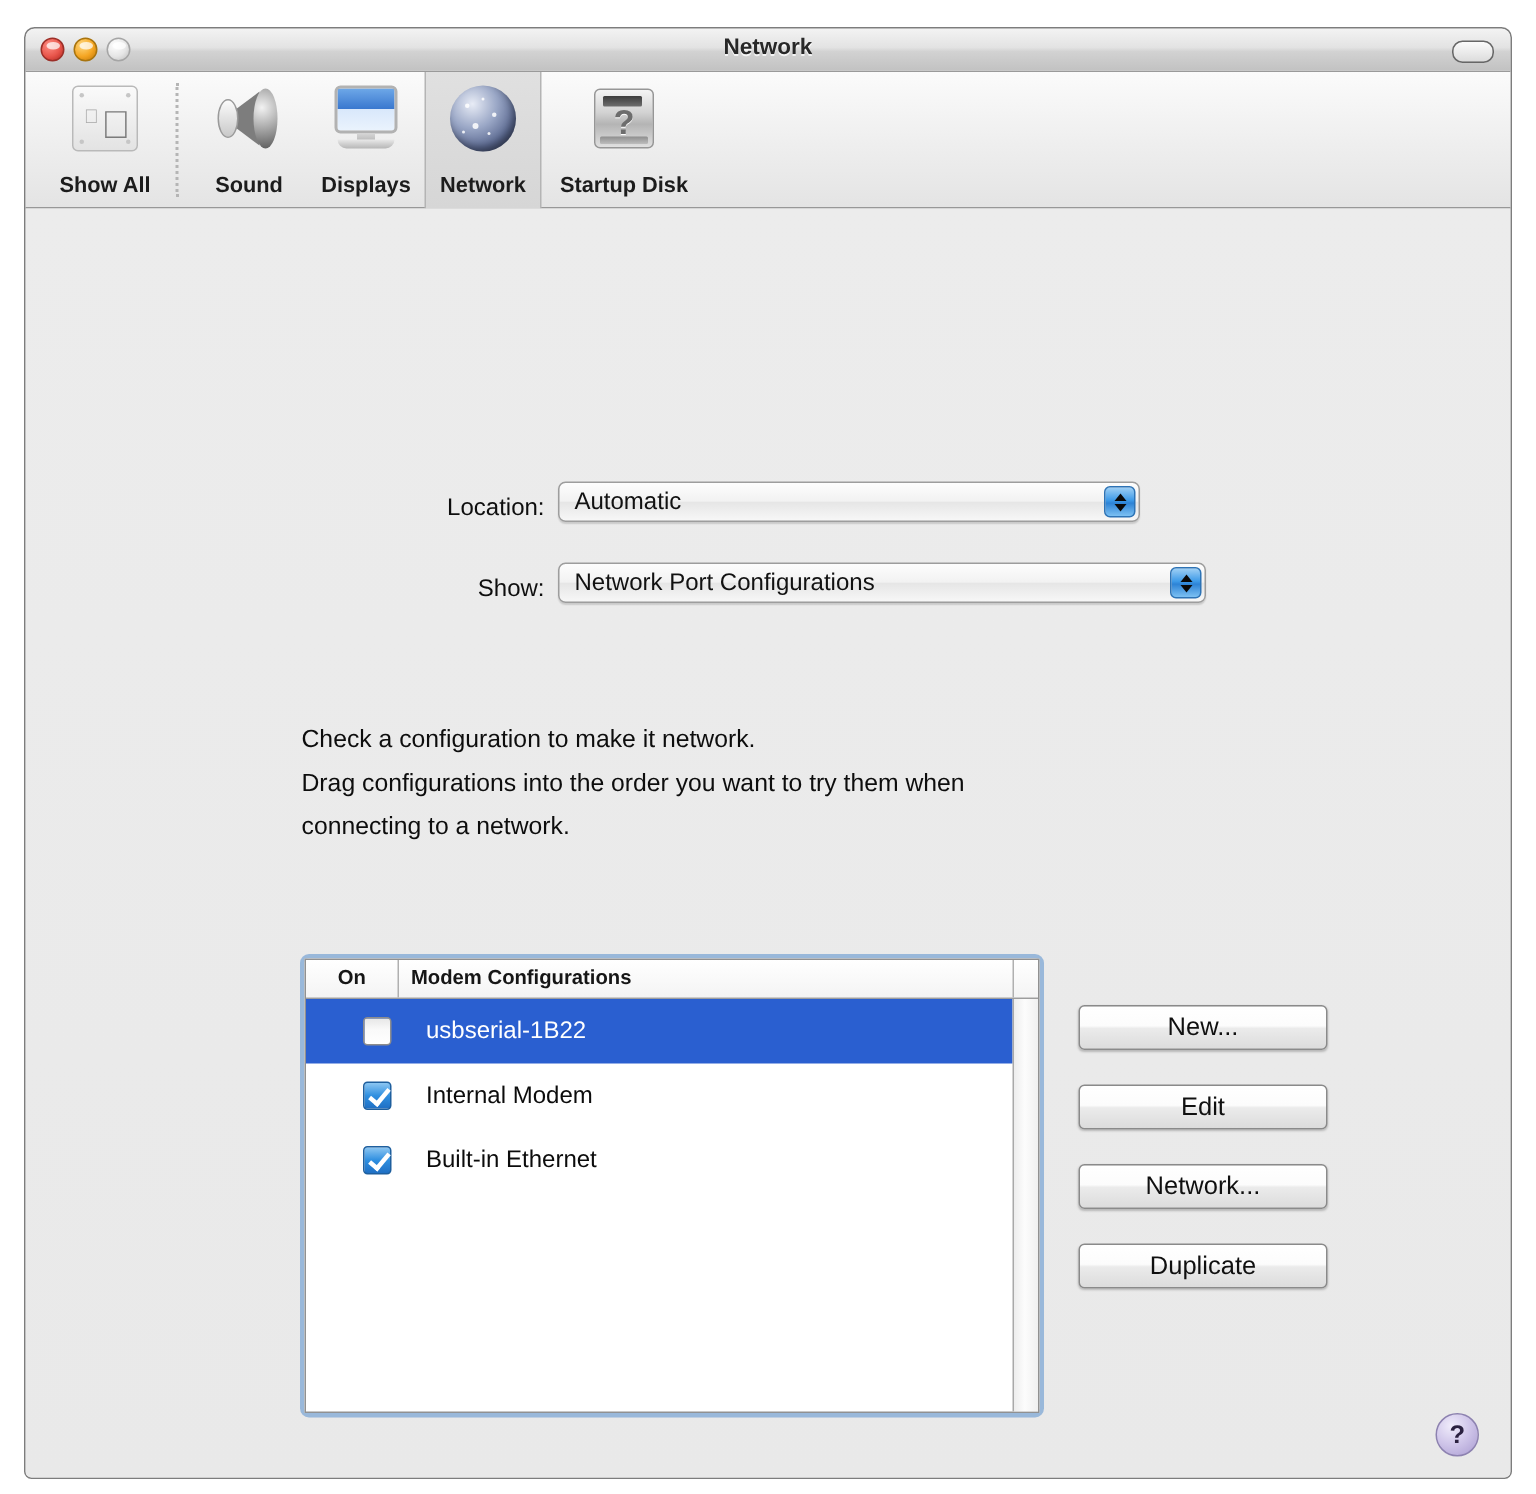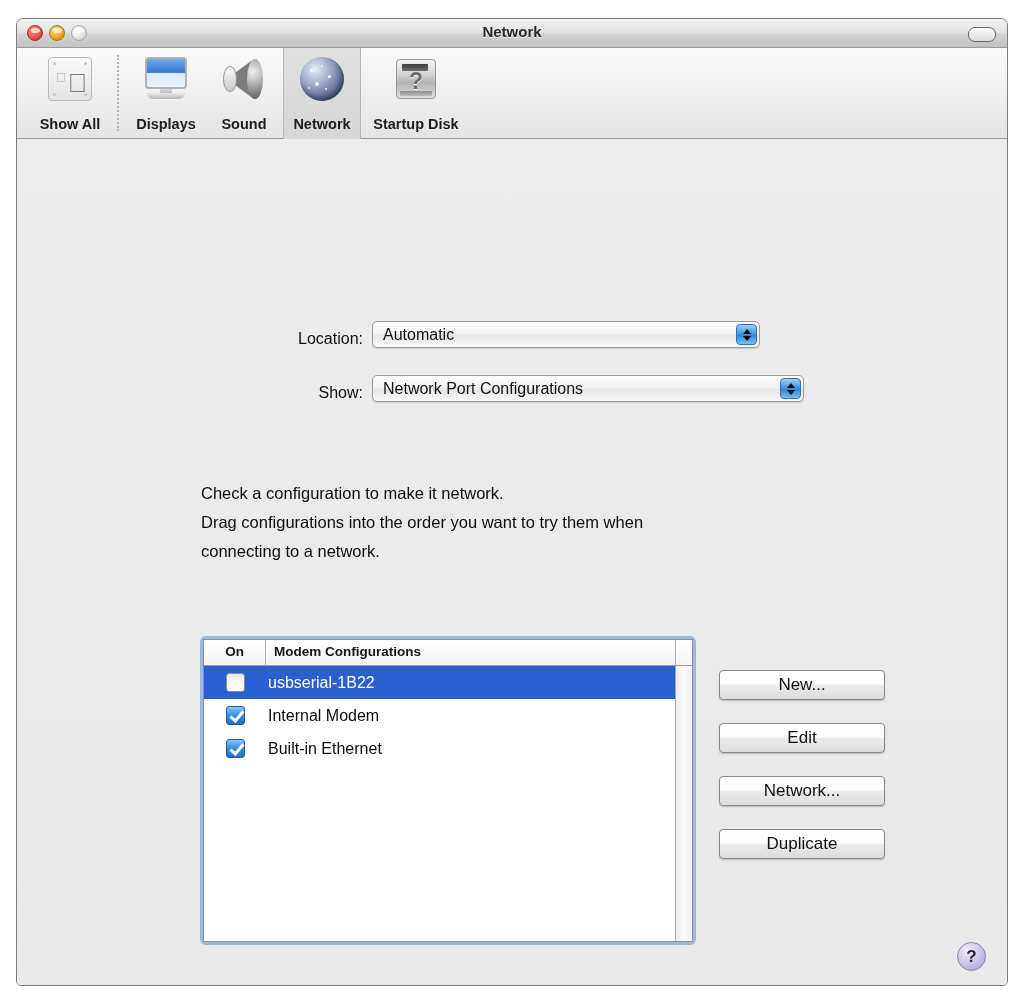--- a/index.html
+++ b/index.html
@@ -340,25 +340,26 @@
     padding-left: 8px;
     border-right: 1px solid #b0b0b0;
     height: 100%;
     line-height: 24px;
     box-sizing: border-box;
   }
   .hdr-pad { width: 16px; height: 100%; }
   #list-body { flex: 1; display: flex; }
   #list-rows { flex: 1; }
   .lrow {
-    height: 33px;
+    height: 43px;
     display: flex;
     align-items: center;
     font-size: 16px;
     color: #0c0c0c;
+    padding-left: 16px;
   }
   .lrow.sel { background: #2a5fd0; color: #ffffff; }
   .lrow .cbcell {
     width: 62px;
     display: flex;
     align-items: center;
     justify-content: center;
   }
   .cb {
     width: 19px; height: 19px;
@@ -449,38 +450,38 @@
           <div class="apple"></div>
         </div>
       </div>
       <div class="tb-label">Show All</div>
     </div>
 
     <div id="tb-sep"></div>
 
     <div class="tb-item">
       <div class="tb-icon">
+        <div class="ic-sound">
+          <div class="cone"></div>
+            <div class="body"></div>
+            <div class="plate"></div>
+        </div>
+      </div>
+      <div class="tb-label">Sound</div>
+    </div>
+
+    <div class="tb-item">
+      <div class="tb-icon">
         <div class="ic-display">
           <div class="screen"></div>
             <div class="neck"></div>
             <div class="foot"></div>
         </div>
       </div>
       <div class="tb-label">Displays</div>
-    </div>
-
-    <div class="tb-item">
-      <div class="tb-icon">
-        <div class="ic-sound">
-          <div class="cone"></div>
-            <div class="body"></div>
-            <div class="plate"></div>
-        </div>
-      </div>
-      <div class="tb-label">Sound</div>
     </div>
 
     <div class="tb-item selected">
       <div class="tb-icon">
         <div class="ic-globe">
           <div class="spk" style="left:10px;top:12px;width:3px;height:3px"></div>
           <div class="spk" style="left:21px;top:8px;width:2px;height:2px"></div>
           <div class="spk" style="left:28px;top:18px;width:3px;height:3px"></div>
           <div class="spk" style="left:15px;top:25px;width:4px;height:4px"></div>
           <div class="spk" style="left:25px;top:31px;width:2px;height:2px"></div>

